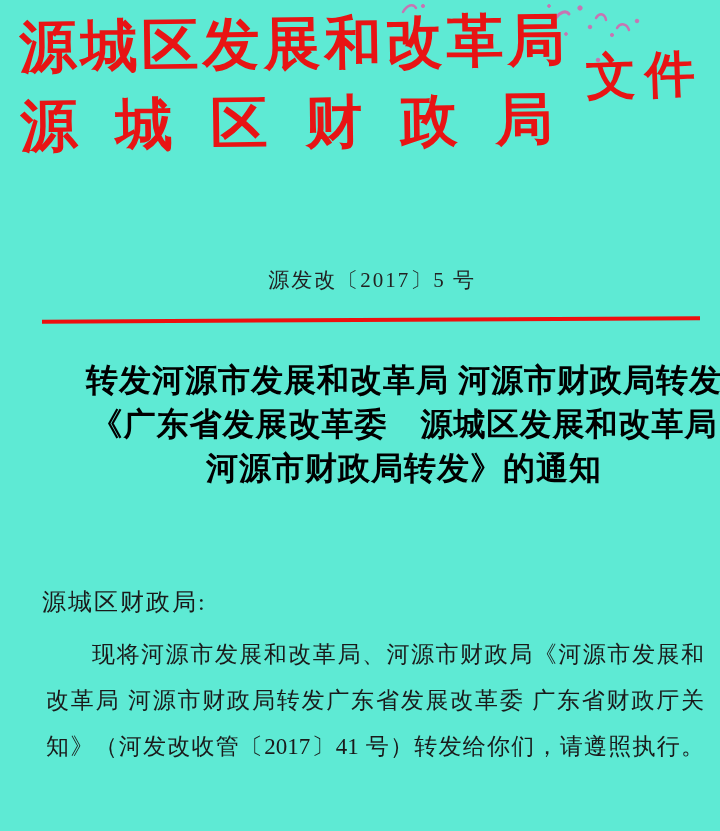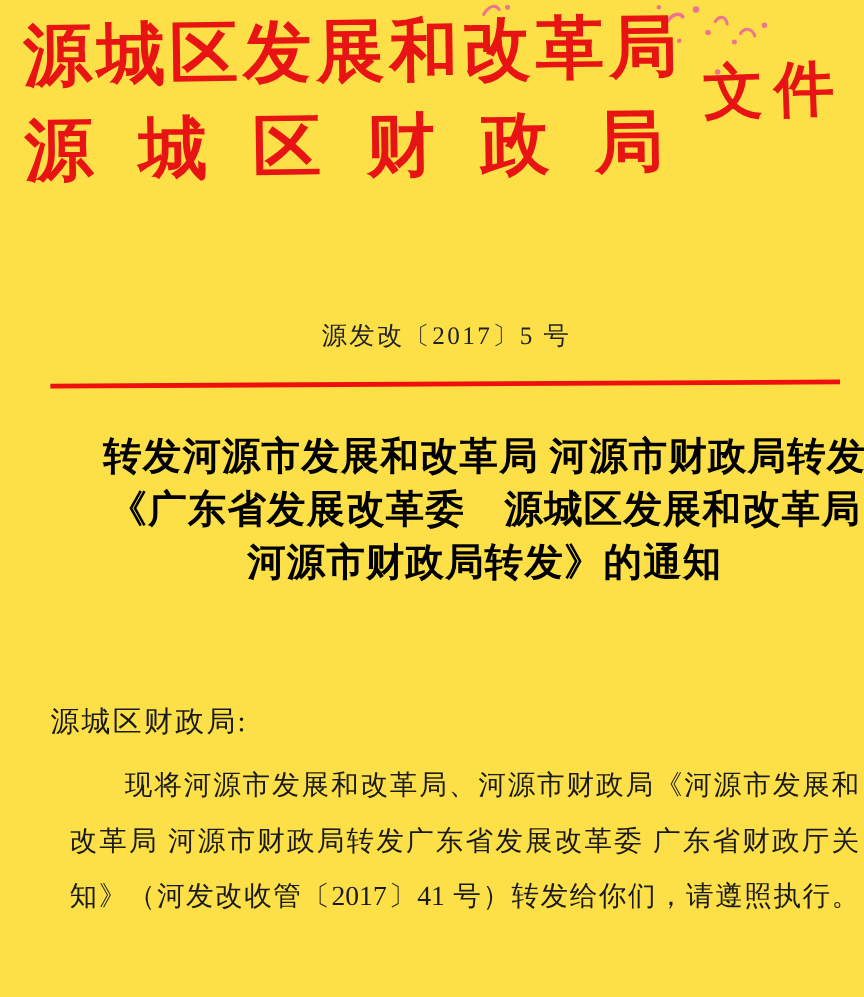--- a/index.html
+++ b/index.html
@@ -1,20 +1,20 @@
 <!DOCTYPE html>
 <html><head>
 <meta charset="utf-8">
 <style>
   html, body { margin: 0; padding: 0; background: #ffffff; }
   .page {
     position: relative;
     width: 720px;
     height: 831px;
-    background: #fde047;
+    background: #5eead4;
     overflow: hidden;
     font-family: "Liberation Serif", serif;
     color: #1a1a1a;
   }
 
   
   .letterhead {
     position: absolute;
     left: 20px;
     top: 2px;
@@ -106,21 +106,21 @@
     left: 42px;
     top: 586px;
     font-size: 24px;
     line-height: 32px;
     letter-spacing: 2px;
     color: #1a1a1a;
     white-space: nowrap;
   }
   .paragraph {
     position: absolute;
-    left: 58px;
+    left: 46px;
     top: 632px;
     width: 658px;
     font-size: 23px;
     color: #1a1a1a;
   }
   .para-line {
     height: 46px;
     line-height: 46px;
     text-align: justify;
     text-align-last: justify;

